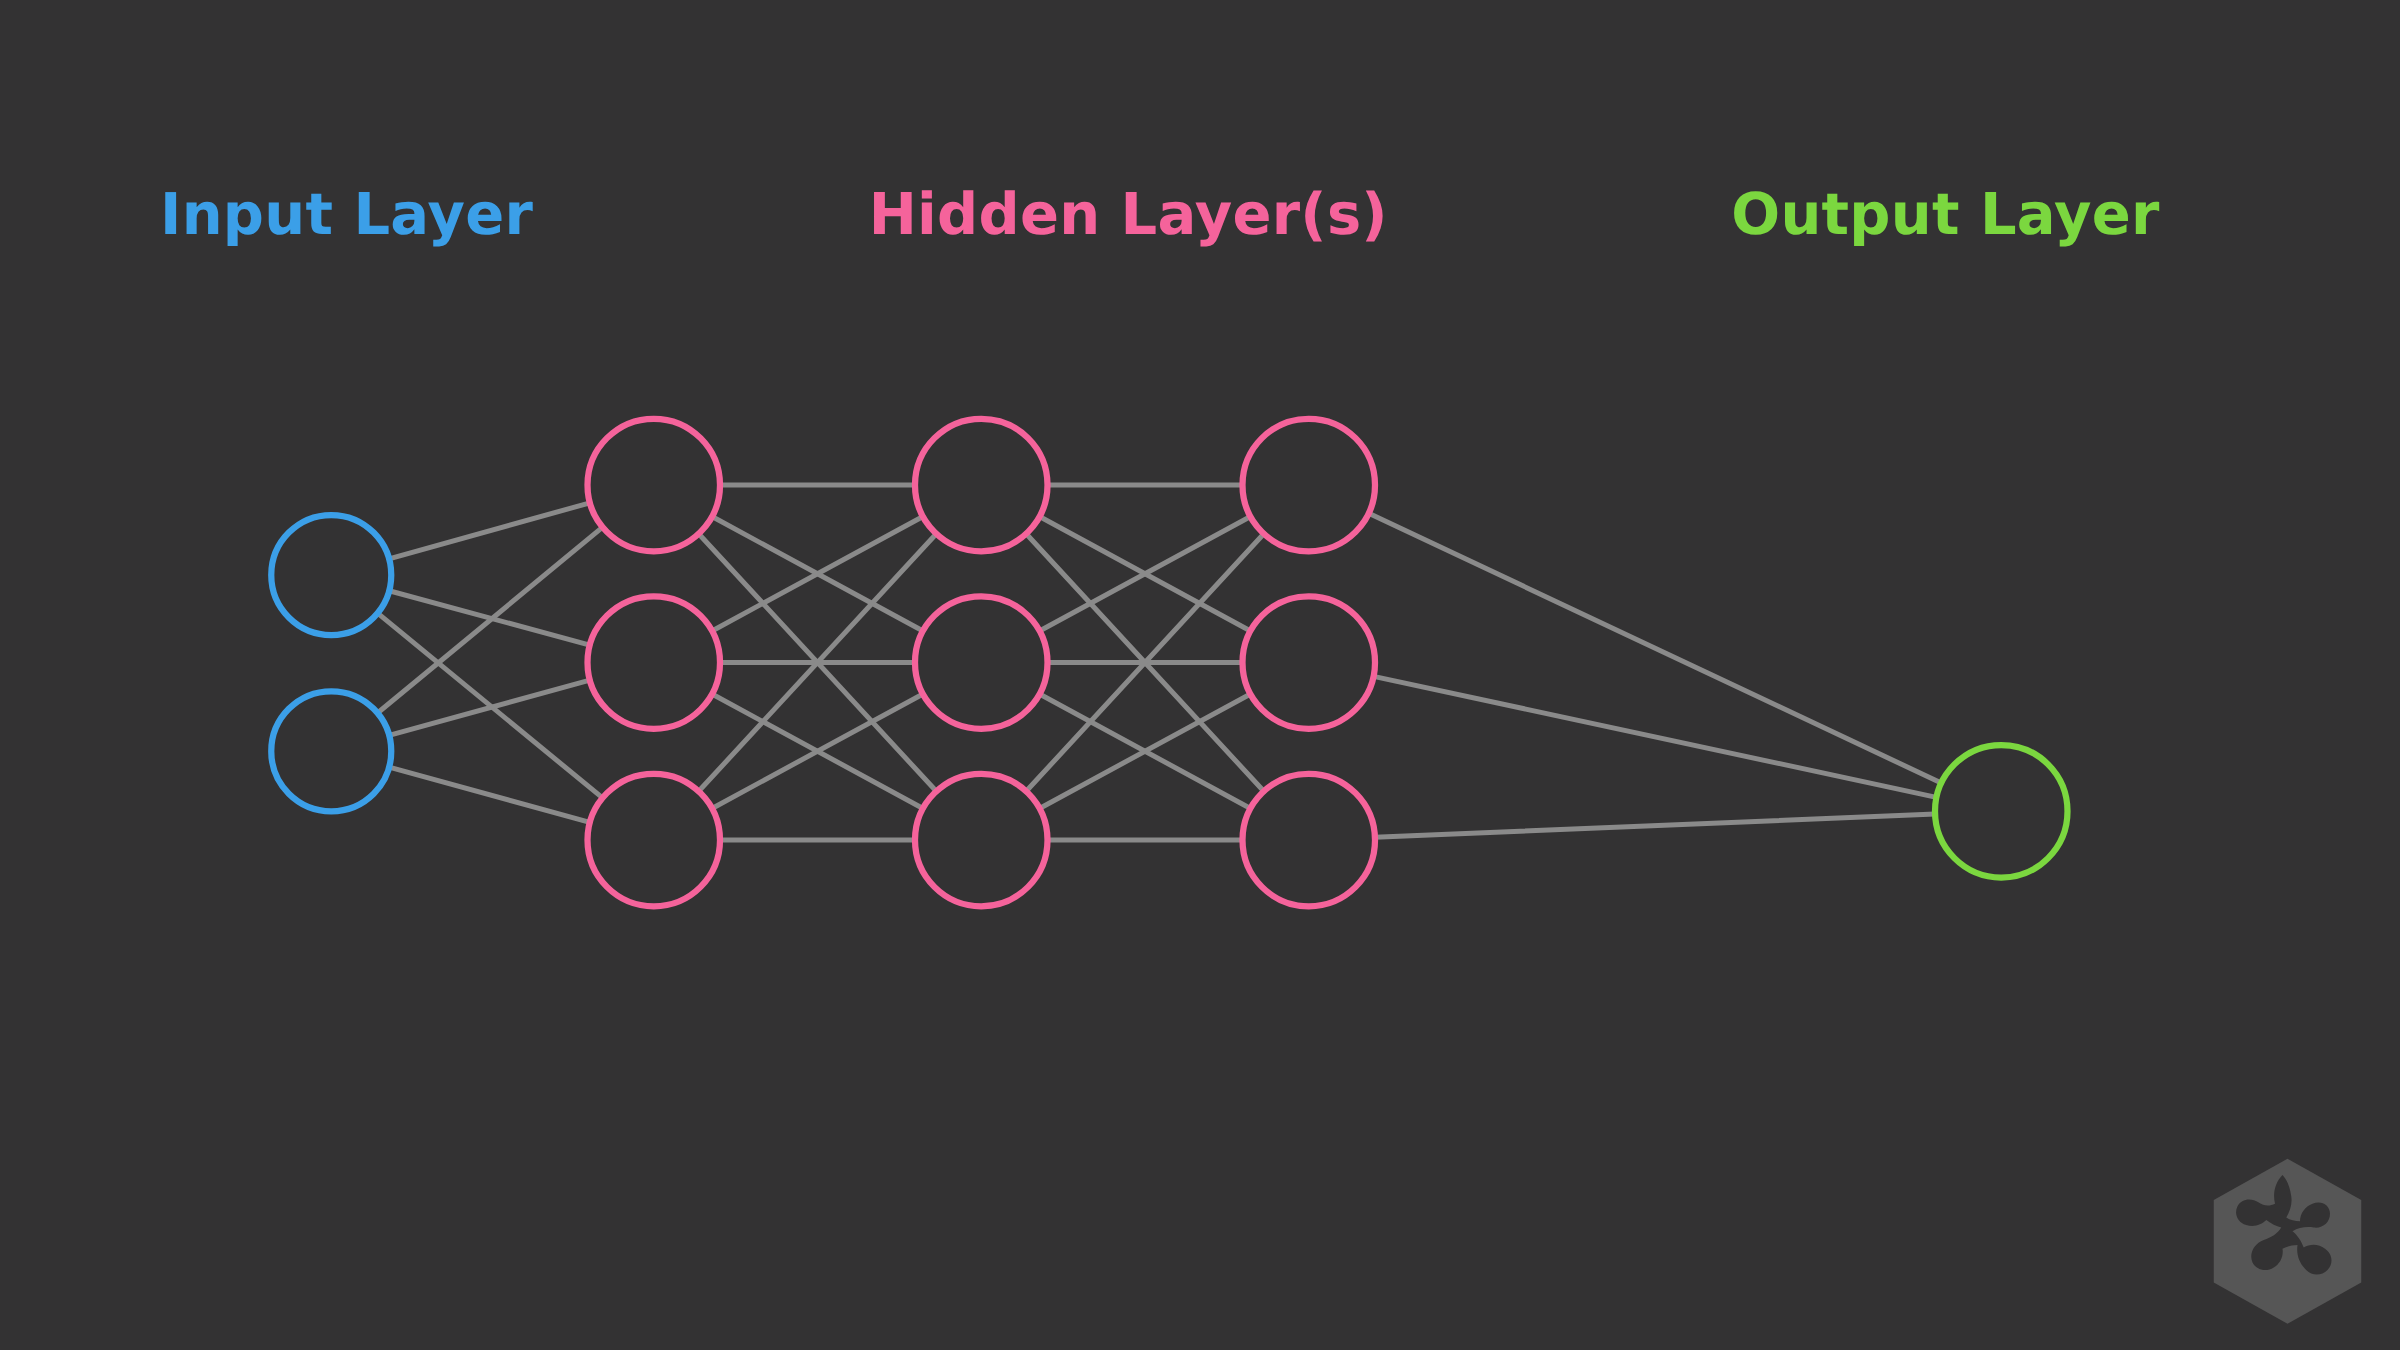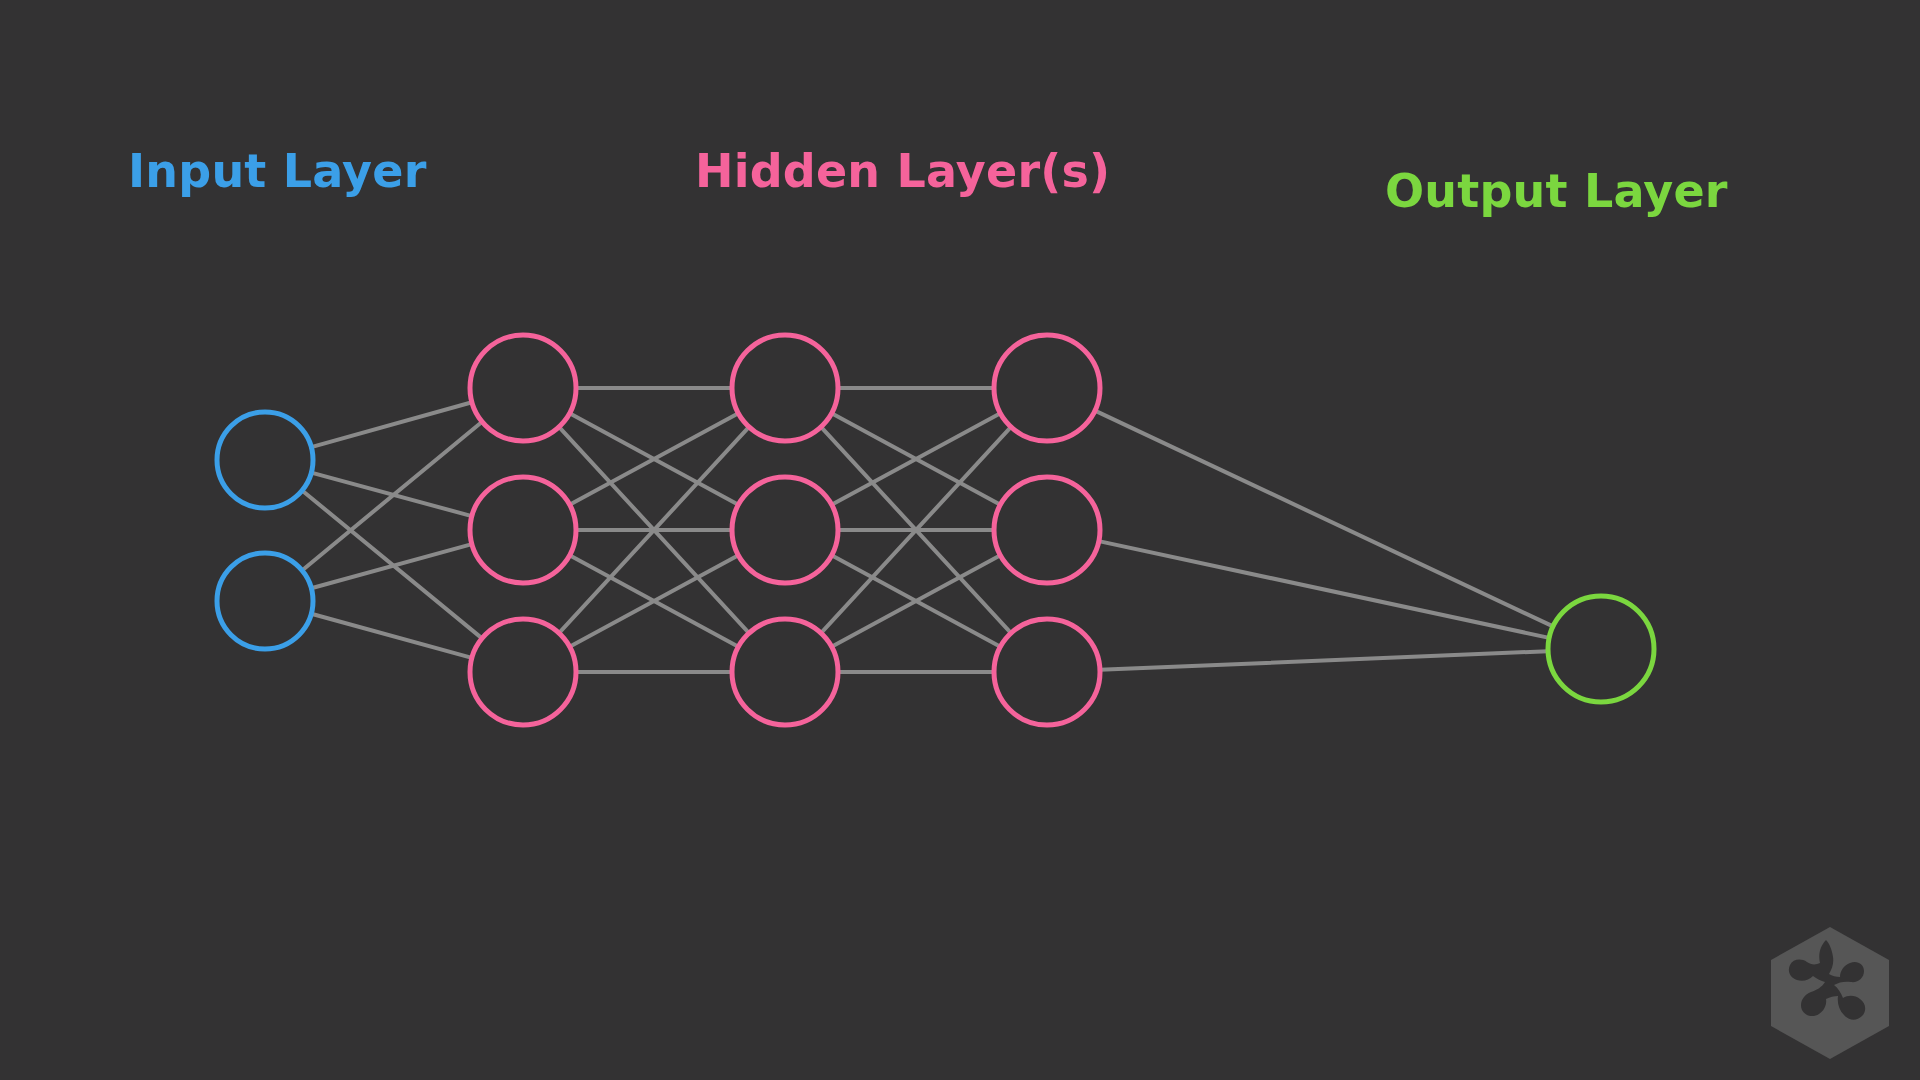--- a/index.html
+++ b/index.html
@@ -68,21 +68,21 @@
 </style>
 </head>
 <body style="background: rgb(51, 50, 51);">
 
 <div id="stage">
 
   <div class="layer-label" id="label-input" style="color: rgb(59, 159, 232);">Input Layer</div>
 
   <div class="layer-label" id="label-hidden" style="color: rgb(245, 99, 155); text-align: center;">Hidden Layer(s)</div>
 
-  <div class="layer-label" id="label-output" style="color: rgb(123, 215, 63); margin-top: 20px;">Output Layer</div>
+  <div class="layer-label" id="label-output" style="color: rgb(123, 215, 63);">Output Layer</div>
 
   <svg id="network-canvas" viewBox="0 0 1920 1080" xmlns="http://www.w3.org/2000/svg">
     <g id="edge-group">
         <line x1="311.23" y1="447.10" x2="471.95" y2="402.25" stroke="#8a8a8a" stroke-width="4" class="edge-line"></line>
         <line x1="311.33" y1="472.57" x2="471.85" y2="516.12" stroke="#8a8a8a" stroke-width="4" class="edge-line"></line>
         <line x1="302.09" y1="490.47" x2="482.05" y2="638.35" stroke="#8a8a8a" stroke-width="4" class="edge-line"></line>
         <line x1="302.02" y1="570.44" x2="482.13" y2="421.74" stroke="#8a8a8a" stroke-width="4" class="edge-line"></line>
         <line x1="311.28" y1="588.26" x2="471.90" y2="544.06" stroke="#8a8a8a" stroke-width="4" class="edge-line"></line>
         <line x1="311.28" y1="613.74" x2="471.90" y2="657.94" stroke="#8a8a8a" stroke-width="4" class="edge-line"></line>
         <line x1="576.00" y1="388.00" x2="732.00" y2="388.00" stroke="#8a8a8a" stroke-width="4" class="edge-line"></line>

